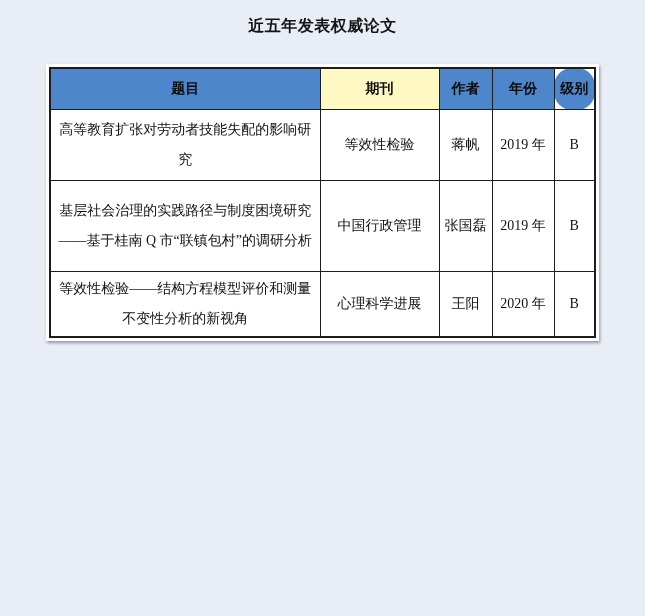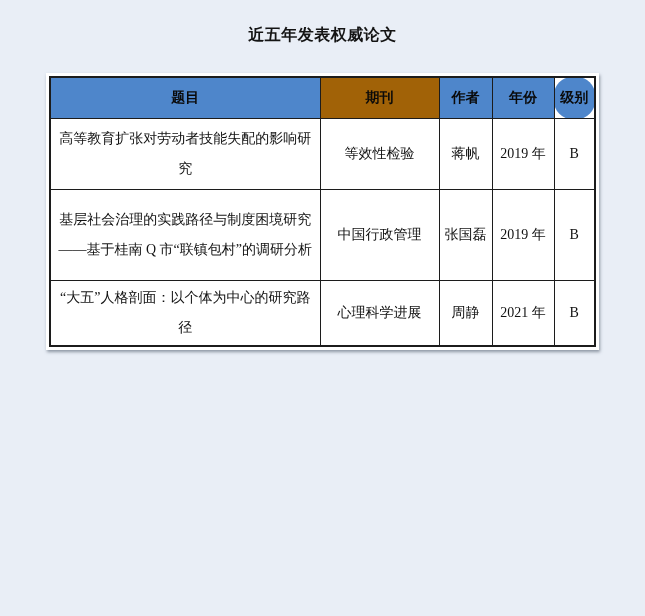--- a/index.html
+++ b/index.html
@@ -9,21 +9,21 @@
   body {
     width: 645px;
     height: 616px;
     background: #E9EEF6;
     font-family: "Liberation Serif", "DejaVu Serif", serif;
     color: #111;
     overflow: hidden;
   }
   .page-title {
     margin: 0;
-    padding-top: 25px;
+    padding-top: 16px;
     height: 22px;
     text-align: center;
     font-family: "Liberation Sans", "DejaVu Sans", sans-serif;
     font-size: 16px;
     font-weight: bold;
     color: #141414;
     letter-spacing: 0.5px;
   }
   .table-wrap {
     width: -moz-fit-content;
@@ -83,21 +83,21 @@
     <colgroup>
       <col class="c-title">
       <col class="c-journal">
       <col class="c-authors">
       <col class="c-year">
       <col class="c-level">
     </colgroup>
     <thead>
       <tr>
         <th style="background: rgb(78, 134, 203);">题目</th>
-        <th style="background: #a16207;">期刊</th>
+        <th style="background: #fef9c3;">期刊</th>
         <th style="background: rgb(78, 134, 203);">作者</th>
         <th style="background: rgb(78, 134, 203);">年份</th>
         <th style="background: rgb(78, 134, 203); border-radius: 18px;">级别</th>
       </tr>
     </thead>
     <tbody>
       <tr>
         <td class="title-cell">高等教育扩张对劳动者技能失配的影响研究</td>
         <td class="journal-cell">等效性检验</td>
         <td class="authors-cell">蒋帆</td>
@@ -105,21 +105,21 @@
         <td class="level-cell">B</td>
       </tr>
       <tr>
         <td class="title-cell">基层社会治理的实践路径与制度困境研究——基于桂南 Q 市“联镇包村”的调研分析</td>
         <td class="journal-cell">中国行政管理</td>
         <td class="authors-cell">张国磊</td>
         <td class="year-cell">2019 年</td>
         <td class="level-cell">B</td>
       </tr>
       <tr>
-        <td class="title-cell">“大五”人格剖面：以个体为中心的研究路径</td>
+        <td class="title-cell">等效性检验——结构方程模型评价和测量不变性分析的新视角</td>
         <td class="journal-cell">心理科学进展</td>
-        <td class="authors-cell">周静</td>
-        <td class="year-cell">2021 年</td>
+        <td class="authors-cell">王阳</td>
+        <td class="year-cell">2020 年</td>
         <td class="level-cell">B</td>
       </tr>
     </tbody>
   </table>
 </div>
 
 </body></html>

